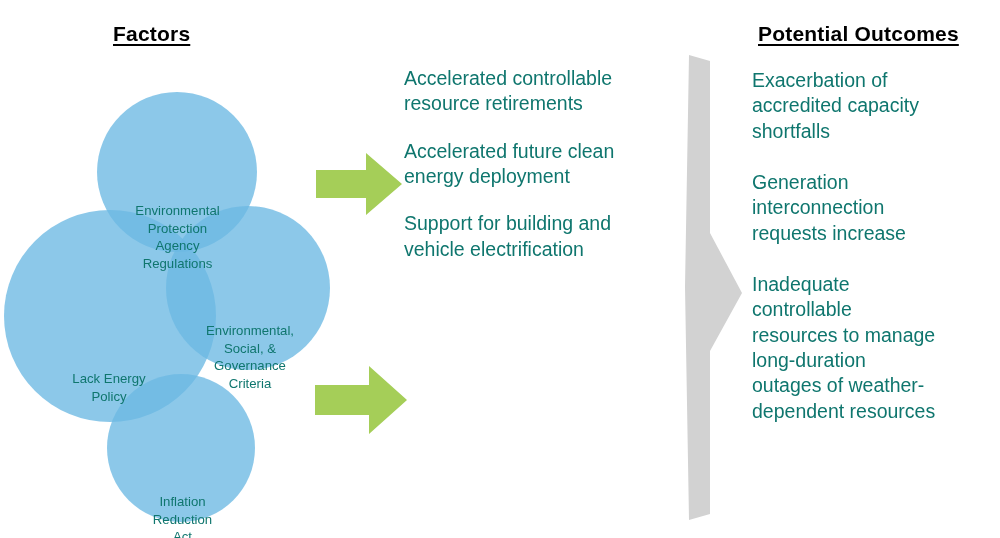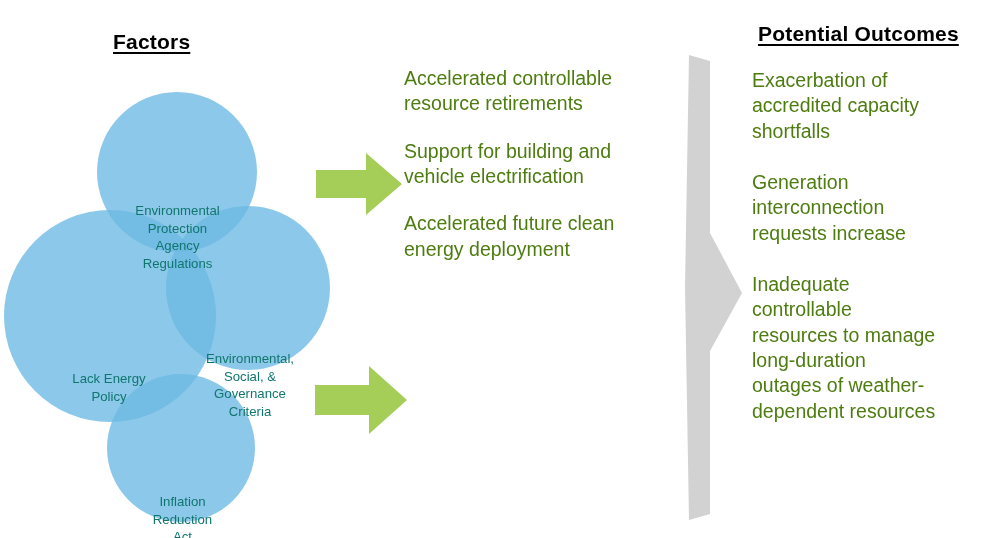--- a/index.html
+++ b/index.html
@@ -18,59 +18,59 @@
     position:absolute;
     font-size:21px;
     font-weight:bold;
     letter-spacing:0.2px;
     color:#000000;
     text-decoration:underline;
     text-underline-offset:3px;
     text-decoration-thickness:2px;
     white-space:nowrap;
   }
-  #hdr-factors{left:113px;top:22px;margin-top:8px;}
+  #hdr-factors{left:113px;top:22px;}
   #hdr-implications{left:440px;top:22px;}
   #hdr-outcomes{left:758px;top:22px;text-decoration:underline;}
 
   
   #venn{position:absolute;left:0px;top:70px;width:350px;height:460px;}
   #venn svg{display:block;}
 
   .venn-label{
     position:absolute;
     text-align:center;
     font-size:13.2px;
     line-height:1.33;
     color:#0f766e;
     white-space:pre-line;
     pointer-events:none;
   }
   #lbl-epa{left:95px;top:132px;width:165px;}
   #lbl-sep{left:34px;top:300px;width:150px;}
-  #lbl-esg{left:180px;top:252px;width:140px;margin-top:28px;}
+  #lbl-esg{left:180px;top:252px;width:140px;}
   #lbl-ira{left:120px;top:423px;width:125px;}
 
   
   .green-arrow{position:absolute;}
   #arrow-1{left:316px;top:153px;}
   #arrow-2{left:315px;top:366px;}
 
   
   #gray-arrow{position:absolute;left:684px;top:55px;}
 
   
   .text-col{position:absolute;}
   #col-implications{left:404px;top:66px;width:268px;}
   #col-outcomes{left:752px;top:68px;width:236px;}
 
   .para{
     font-size:19.5px;
     line-height:1.30;
-    color:#4d7c0f;
+    color:#0f766e;
     margin:0 0 22px 0;
     white-space:pre-line;
   }
   #col-outcomes .para{margin-bottom:26px;}
 </style>
 </head>
 <body>
 
 <div id="stage">
 
@@ -116,24 +116,24 @@
 
   <div id="gray-arrow">
     <svg width="62" height="465" viewBox="0 0 62 465" xmlns="http://www.w3.org/2000/svg">
       <polygon points="5,0 26,6 26,178 58,238 26,296 26,459 5,465 1,232" fill="#D2D2D2"></polygon>
     </svg>
   </div>
 
   <div id="col-implications" class="text-col">
     <p class="para">Accelerated controllable
 resource retirements</p>
+    <p class="para">Accelerated future clean
+energy deployment</p>
     <p class="para">Support for building and
 vehicle electrification</p>
-    <p class="para">Accelerated future clean
-energy deployment</p>
   </div>
 
   <div id="col-outcomes" class="text-col">
     <p class="para">Exacerbation of
 accredited capacity
 shortfalls</p>
     <p class="para">Generation
 interconnection
 requests increase</p>
     <p class="para">Inadequate

